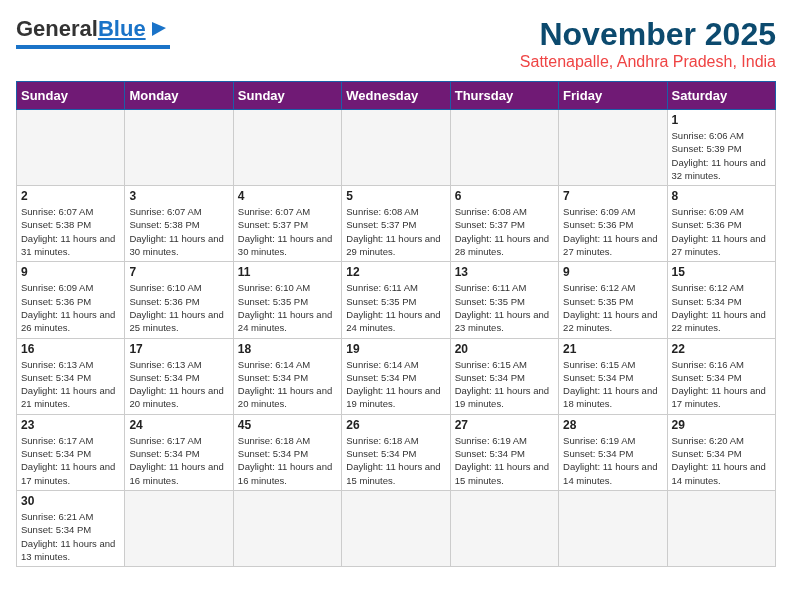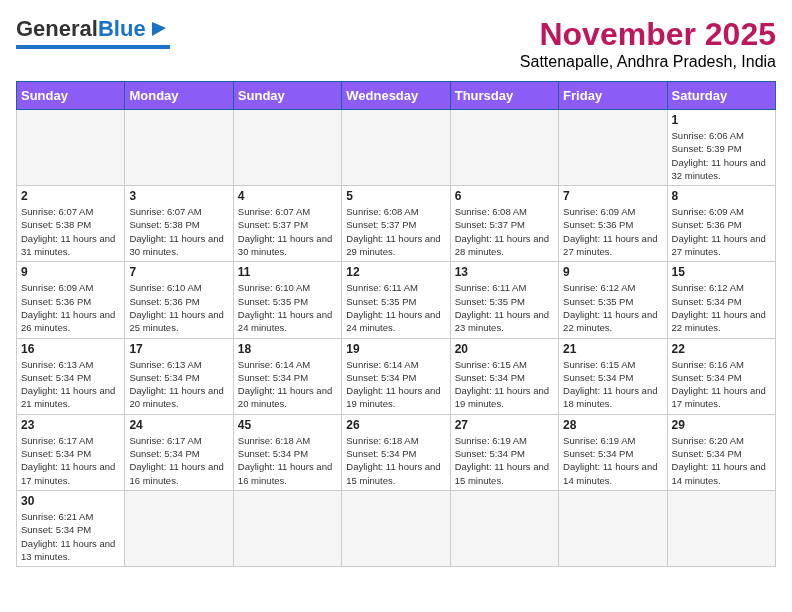--- a/index.html
+++ b/index.html
@@ -30,33 +30,33 @@
     .logo-icon {
       display: flex;
       align-items: center;
     }
     .title-block {
       text-align: right;
     }
     .month-title {
       font-size: 32px;
       font-weight: bold;
-      color: #be185d;
+      color: #0c4a6e;
     }
     .location {
       font-size: 16px;
-      color: #000000;
+      color: #ef4444;
     }
     .calendar {
       width: 100%;
       border-collapse: collapse;
       border: 1px solid #ccc;
     }
     .calendar thead tr th {
-      background: #8b5cf6;
+      background: #701a75;
       color: #fff;
       font-size: 13px;
       font-weight: bold;
       padding: 6px 4px;
       text-align: left;
       border: 1px solid #1a5fa8;
     }
     .calendar tbody tr td {
       vertical-align: top;
       border: 1px solid #ccc;
@@ -88,21 +88,21 @@
       background: #fff;
     }
   </style>
 </head>
 <body>
 
 <div class="header">
   <div class="logo">
     <div class="logo-icon">
       <span style="font-size:22px;font-weight:bold;color:#333;">General</span>
-      <span style="font-size:22px;font-weight:bold;color:#1a73c8;display:flex;align-items:center;">
+      <span style="font-size:22px;font-weight:bold;color:#1a73c8;display:flex;align-items:center;text-decoration:underline;">
         Blue
         
         <svg width="22" height="22" viewBox="0 0 22 22" style="margin-left:2px;">
           <polygon points="4,18 18,10 4,4" fill="#1a73c8"></polygon>
         </svg>
       </span>
     </div>
     <div class="logo-blue-bar"></div>
   </div>
   <div class="title-block">

